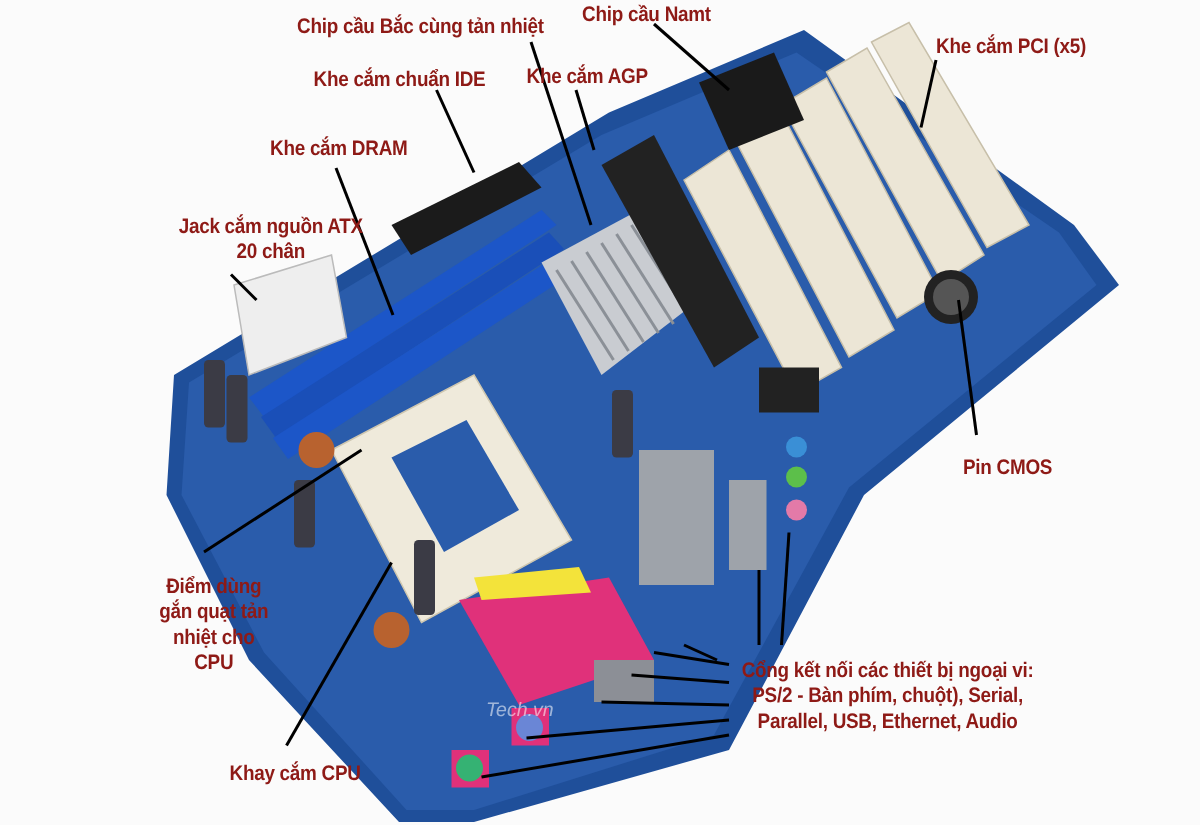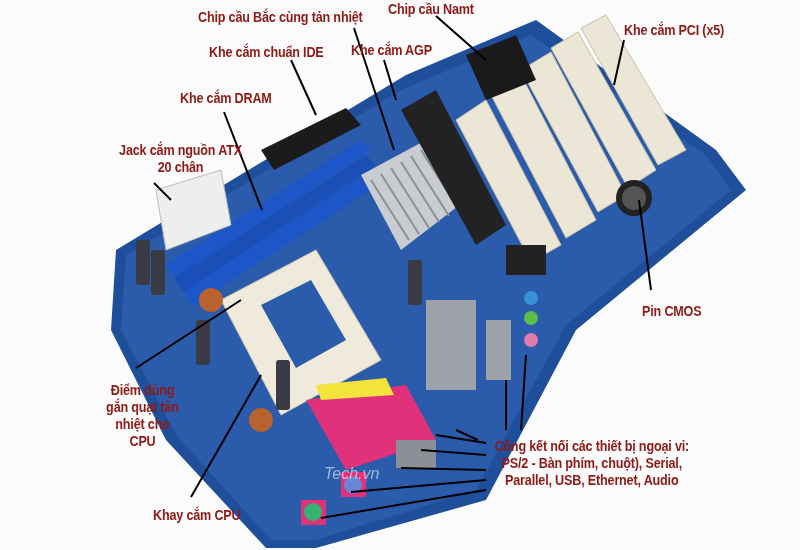--- a/index.html
+++ b/index.html
@@ -3,21 +3,21 @@
 <meta charset="utf-8">
 <style>
   html,body{margin:0;padding:0;}
   body{width:800px;height:550px;overflow:hidden;background:#fbfbfb;position:relative;
        font-family:"Liberation Sans",sans-serif;}
   .stage{position:absolute;left:16px;top:0;width:800px;height:428px;padding-left:44px;}
   svg.board{position:absolute;left:0;top:0;}
   .label{position:absolute;color:#8e1a16;font-weight:bold;font-size:14px;line-height:17px;
          text-align:center;white-space:nowrap;letter-spacing:-0.2px;
          transform:scaleX(0.9);transform-origin:left top;}
-  .wm{position:absolute;color:rgba(255,255,255,0.55);font-size:16px;font-style:italic;}
+  .wm{position:absolute;color:rgba(255,255,255,0.55);font-size:13px;font-style:italic;}
 </style>
 </head>
 <body>
 
 <div class="stage">
   <svg class="board" width="800" height="550" viewBox="0 0 800 550">
 
     <polygon points="100,250 390,75 520,20 700,150 730,190 560,330 470,500 300,548 250,548 150,440 95,330" fill="#1f4f9a"></polygon>
     <polygon points="110,255 385,90 515,35 690,155 715,190 550,325 460,490 300,540 255,540 160,435 105,330" fill="#2a5cab"></polygon>
 

